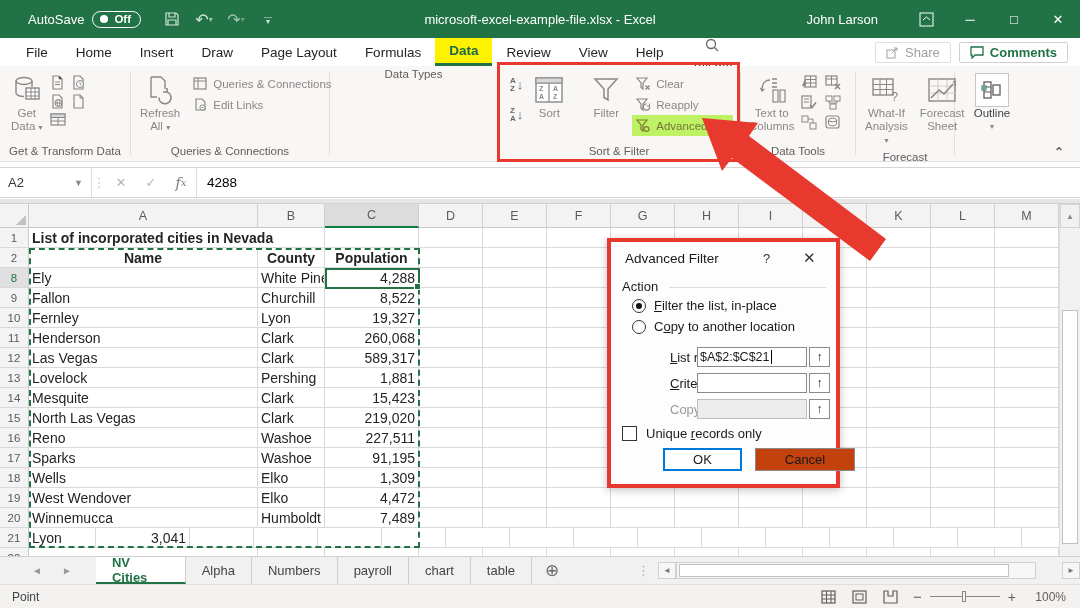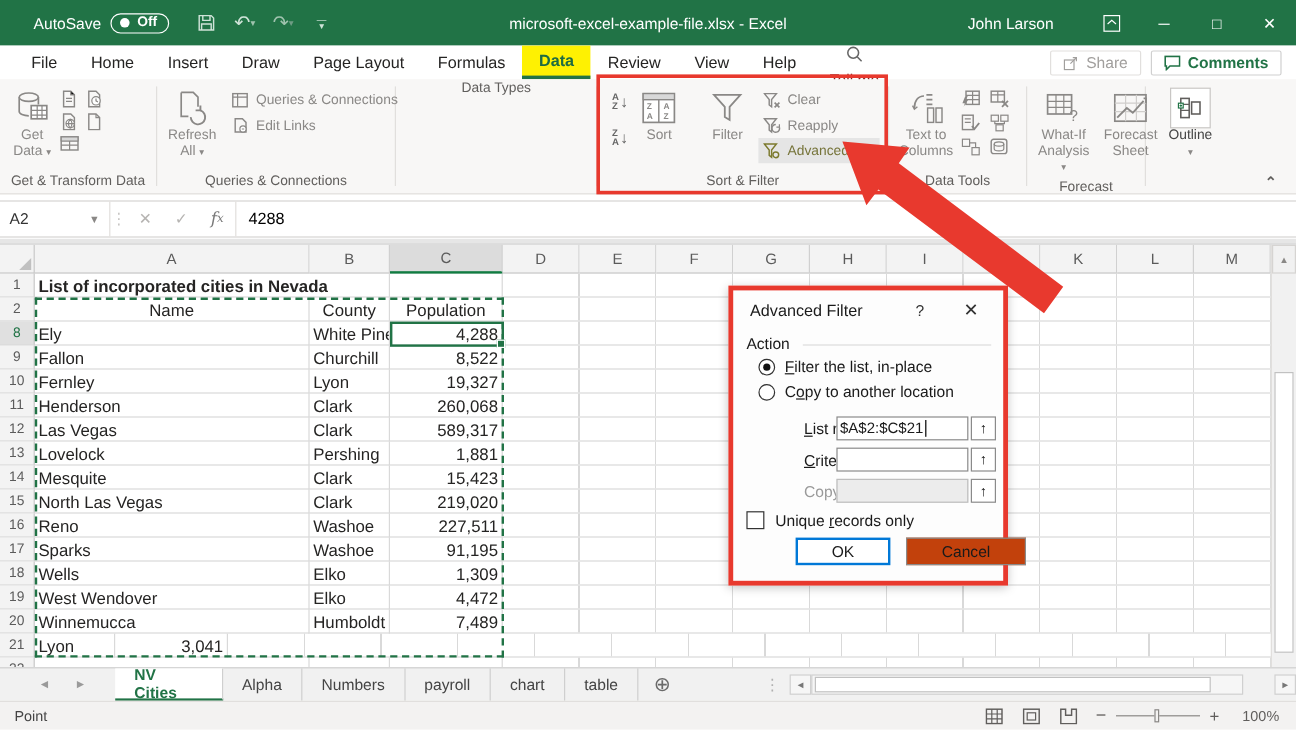--- a/index.html
+++ b/index.html
@@ -39,21 +39,21 @@
   .bigbtn { display:flex; flex-direction:column; align-items:center; font-size:11.5px; color:#8a8886; line-height:13px; text-align:center; padding:2px 3px; }
   .bigbtn .bicon { height:34px; display:flex; align-items:center; justify-content:center; }
   .smallitem { display:flex; align-items:center; gap:5px; font-size:11.5px; color:#8a8886; height:21px; padding:0 3px; white-space:nowrap; }
   .icmini { width:16px; height:16px; display:inline-flex; align-items:center; justify-content:center; color:#8a8886; }
   .gallery { background:#fff; border:1px solid #c8c6c4; height:58px; display:flex; align-items:stretch; margin:2px 2px 0 6px; }
   .gal-item { width:62px; display:flex; flex-direction:column; align-items:center; justify-content:center; gap:3px; font-size:11.5px; color:#8a8886; }
   .gal-scroll { width:15px; border-left:1px solid #e1dfdd; display:flex; flex-direction:column; }
   .gal-scroll div { flex:1; display:flex; align-items:center; justify-content:center; font-size:7px; color:#8a8886; border-bottom:1px solid #e1dfdd; }
   .azbox { display:flex; align-items:center; font-size:8px; font-weight:bold; color:#666; line-height:8px; height:20px; padding:0 2px; }
   .azbox .arr { font-size:13px; margin-left:1px; }
-  .hl-yellow { background:#e5e5e5;text-align:center; }
+  .hl-yellow { background:#bef264;text-align:center; }
   .redbox { position:absolute; border:3px solid #e8392e; pointer-events:none; z-index:30; }
   .chev { position:absolute; right:16px; bottom:2px; color:#605e5c; font-size:12px; font-weight:bold; }
 
   
   .fbar { position:absolute; left:0; top:167px; width:1080px; height:31px; background:#fff; border-top:1px solid #d6d4d2; border-bottom:1px solid #d6d4d2; display:flex; align-items:stretch; }
   .namebox { width:92px; border-right:1px solid #e1dfdd; display:flex; align-items:center; padding:0 8px; font-size:13px; color:#333; }
   .namebox .dd { margin-left:auto; color:#8a8886; font-size:9px; }
   .fdots { width:14px; display:flex; align-items:center; justify-content:center; color:#c8c6c4; }
   .fbtn { width:30px; display:flex; align-items:center; justify-content:center; color:#b6b4b2; font-size:13px; }
   .fx { font-family:"DejaVu Serif", serif; font-style:italic; color:#7a7a7a; font-size:14px; }
@@ -65,21 +65,21 @@
   .colhdrs { display:flex; height:24px; }
   .cornercell { width:29px; background:#f3f3f3; border-right:1px solid #c9c9c9; border-bottom:1px solid #c9c9c9; position:relative; }
   .cornercell:after { content:""; position:absolute; right:2px; bottom:2px; border-left:10px solid transparent; border-bottom:10px solid #c0c0c0; }
   .colhdr { background:#f3f3f3; border-right:1px solid #d0d0d0; border-bottom:1px solid #c9c9c9; display:flex; align-items:center; justify-content:center; font-size:12.5px; color:#5b5b5b; }
   .colhdr.sel { background:#dcdcdc; border-bottom:2px solid #107C41; }
   .grow { display:flex; height:20px; }
   .rowhdr { width:29px; background:#f3f3f3; border-right:1px solid #c9c9c9; border-bottom:1px solid #d9d9d9; display:flex; align-items:center; justify-content:center; font-size:11.5px; color:#5b5b5b; flex:none; }
   .rowhdr.sel { background:#e0e0e0; color:#217346; }
   .gcell { border-right:1px solid #d9d9d9; border-bottom:1px solid #d9d9d9; font-size:14px; padding:0 3px; display:flex; align-items:center; white-space:nowrap; overflow:hidden; flex:none; }
   .gcell.num { justify-content:flex-end; }
-  .gcell.bold { font-weight:normal; justify-content:center; }
+  .gcell.bold { font-weight:bold; justify-content:center; }
   .gfill { flex:1; border-bottom:1px solid #d9d9d9; background-image:repeating-linear-gradient(to right, transparent 0, transparent 63px, #d9d9d9 63px, #d9d9d9 64px); }
   .titlecell { border-bottom:1px solid #d9d9d9; font-size:14px; font-weight:bold; padding:0 3px; display:flex; align-items:center; white-space:nowrap; overflow:visible; flex:none; }
   .vsb { position:absolute; right:0; top:0; width:21px; height:352px; background:#f1f1f1; border-left:1px solid #e1dfdd; }
   .vsb .btn { height:24px; display:flex; align-items:center; justify-content:center; font-size:8px; color:#8a8886; background:#f1f1f1; border:1px solid #d6d4d2; }
   .vsb .thumb { position:absolute; left:2px; right:2px; top:106px; height:234px; background:#fff; border:1px solid #c1c1c1; }
   .marquee { position:absolute; left:29px; top:44px; width:391px; height:300px; border:2px dashed #217346; pointer-events:none; }
   .activecell { position:absolute; left:325px; top:64px; width:95px; height:21px; border:2px solid #217346; pointer-events:none; }
   .activecell:after { content:""; position:absolute; right:-3px; bottom:-3px; width:5px; height:5px; background:#217346; border:1px solid #fff; }
 
   

